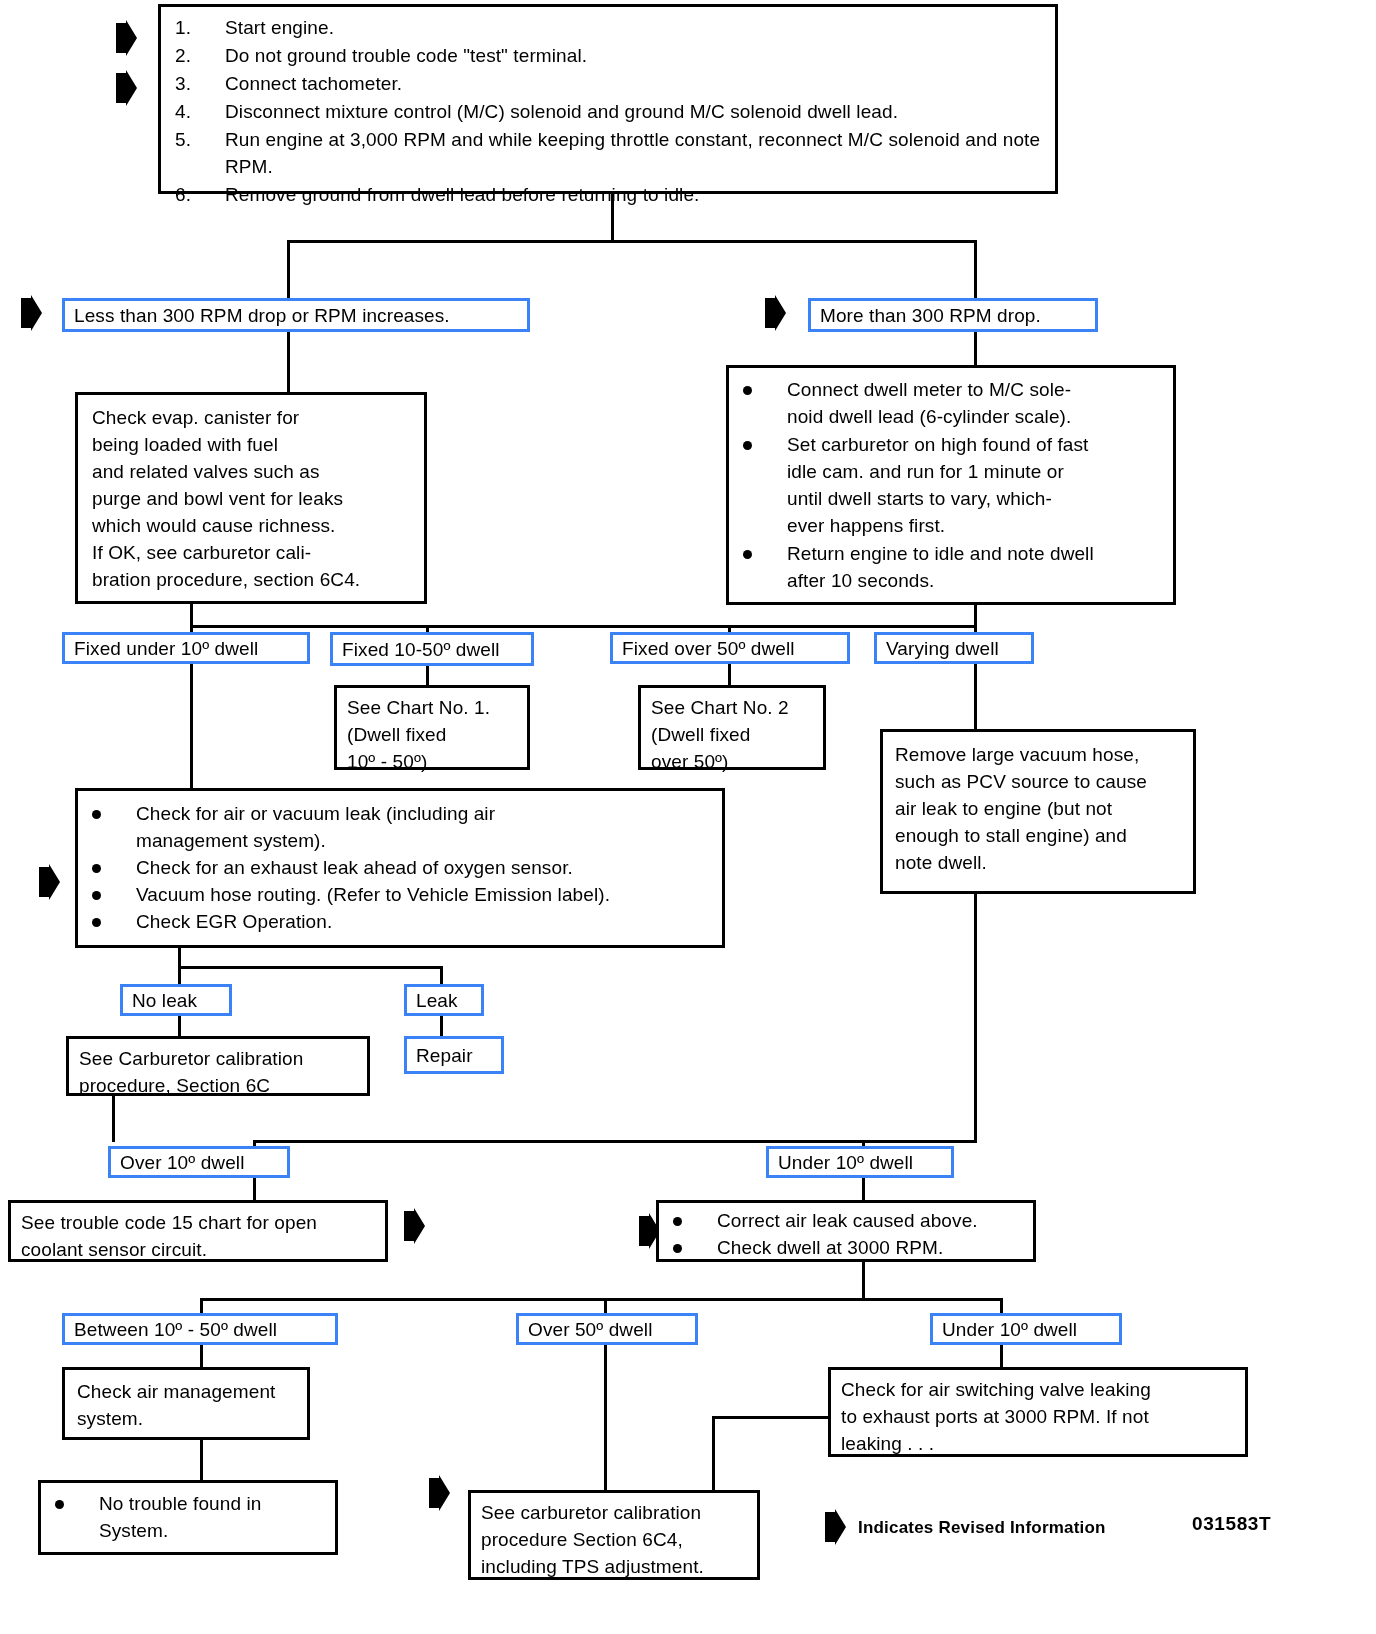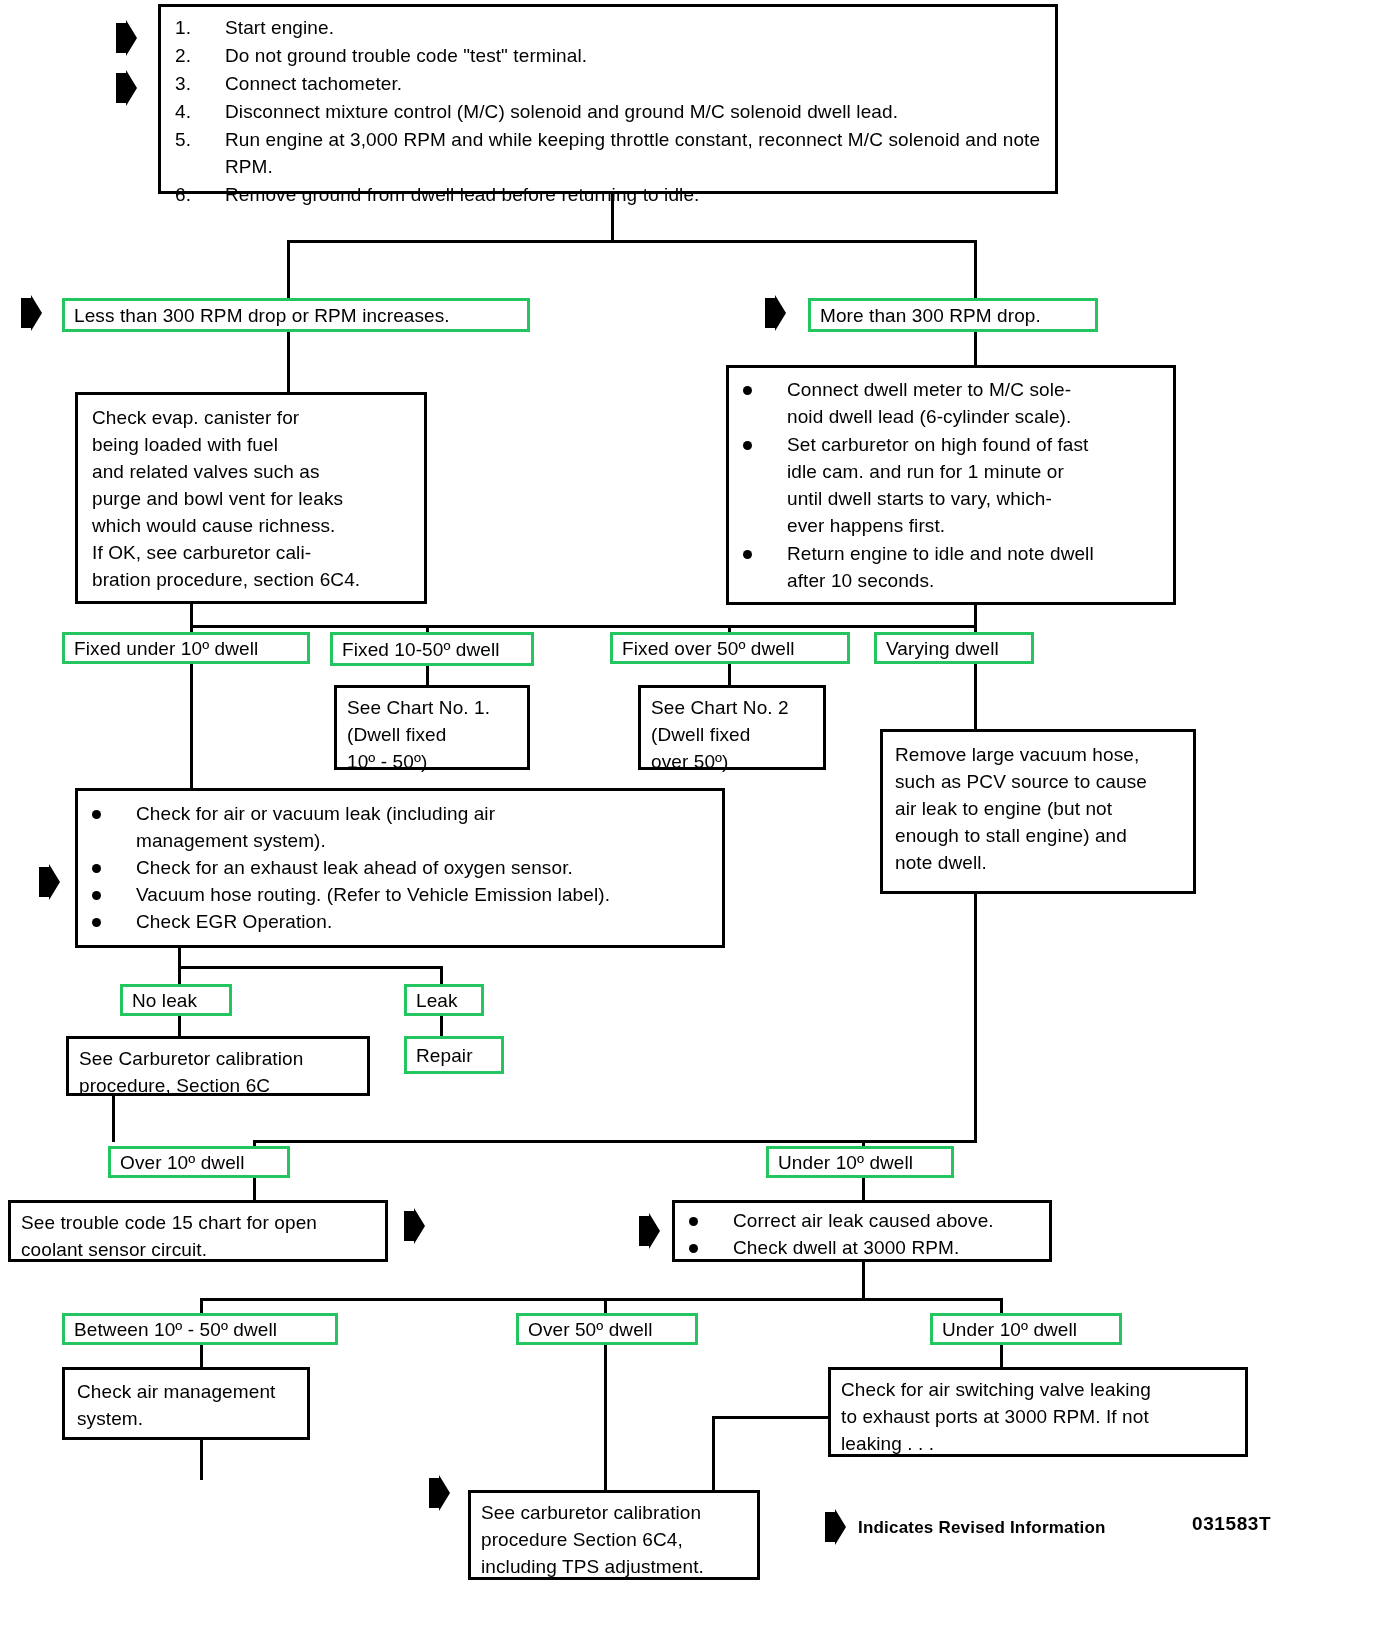--- a/index.html
+++ b/index.html
@@ -23,21 +23,21 @@
     background: #fff;
     padding: 6px 10px;
     font-size: 19px;
     line-height: 1.42;
     font-weight: 500;
     letter-spacing: 0.1px;
   }
   .label-box {
     position: absolute;
     box-sizing: border-box;
-    border: 3px solid #22c55e;
+    border: 3px solid #3b82f6;
     background: #fff;
     font-size: 19px;
     line-height: 1;
     display: flex;
     align-items: center;
     padding: 0 9px;
     white-space: nowrap;
     letter-spacing: 0.1px;
   }
   
@@ -337,21 +337,21 @@
   </div>
   <div class="label-box" style="left:766px; top:1146px; width:188px; height:32px;">
     <span>Under 10º dwell</span>
   </div>
 
   <div class="box" style="left:8px; top:1200px; width:380px; height:62px; padding:7px 10px;">
     <div>See trouble code 15 chart for open</div>
     <div>coolant sensor circuit.</div>
   </div>
 
-  <div class="box" style="left:672px; top:1200px; width:380px; height:62px; padding:5px 2px;">
+  <div class="box" style="left:656px; top:1200px; width:380px; height:62px; padding:5px 2px;">
     <ul class="bul tight">
       <li><span class="dot"></span>
         <span>Correct air leak caused above.</span>
       </li>
       <li><span class="dot"></span>
         <span>Check dwell at 3000 RPM.</span>
       </li>
     </ul>
   </div>
 
@@ -363,20 +363,28 @@
   </div>
   <div class="label-box" style="left:930px; top:1313px; width:192px; height:32px;">
     <span>Under 10º dwell</span>
   </div>
 
   <div class="box" style="left:62px; top:1367px; width:248px; height:73px; padding:9px 12px;">
     <div>Check air management</div>
     <div>system.</div>
   </div>
 
+  <div class="box" style="left:38px; top:1480px; width:300px; height:75px; padding:8px 2px;">
+    <ul class="bul tight">
+      <li><span class="dot"></span>
+        <span>No trouble found in</span><br>
+        <span>System.</span>
+      </li>
+    </ul>
+  </div>
 
   <div class="box" style="left:468px; top:1490px; width:292px; height:90px; padding:7px 10px;">
     <div>See carburetor calibration</div>
     <div>procedure Section 6C4,</div>
     <div>including TPS adjustment.</div>
   </div>
 
   <div class="box" style="left:828px; top:1367px; width:420px; height:90px; padding:7px 10px;">
     <div>Check for air switching valve leaking</div>
     <div>to exhaust ports at 3000 RPM.  If not</div>

